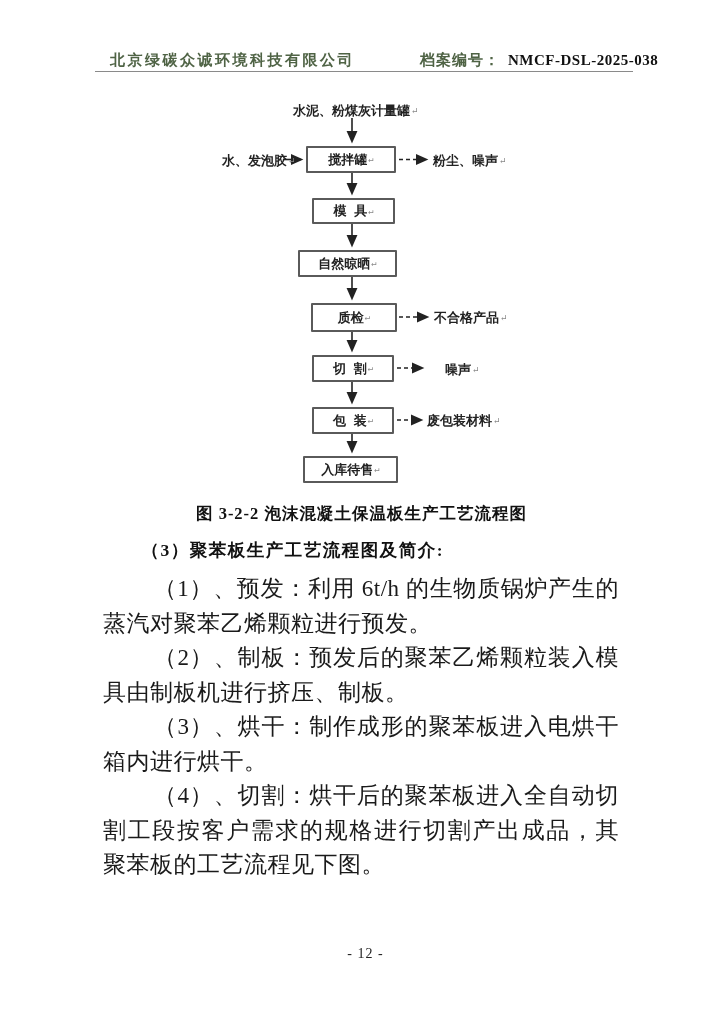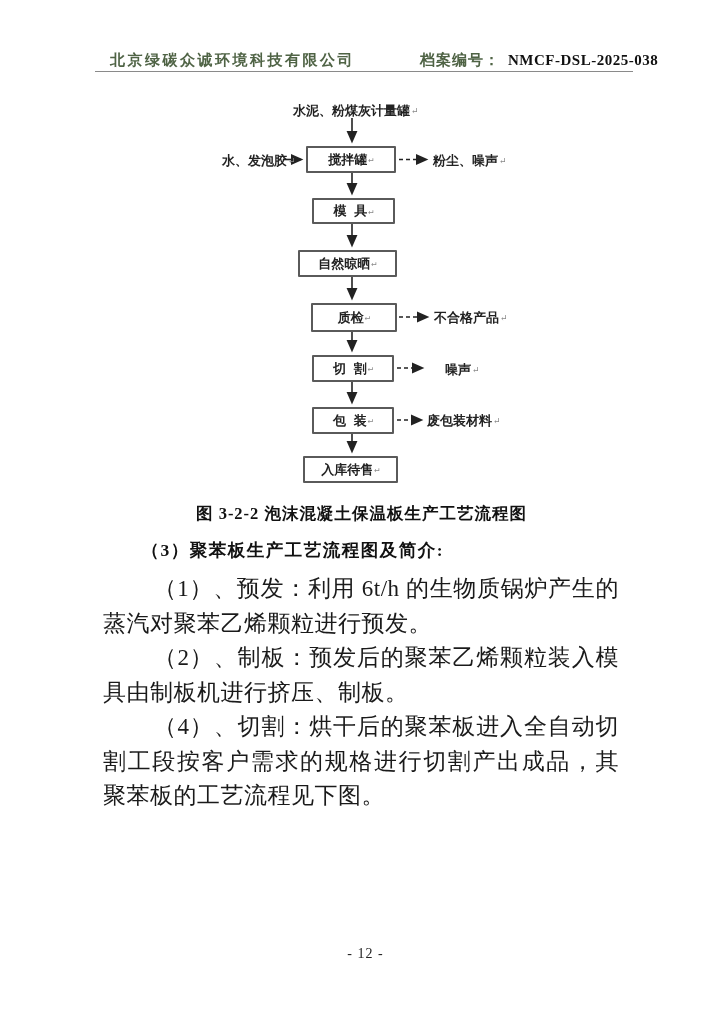--- a/index.html
+++ b/index.html
@@ -151,18 +151,19 @@
     <div class="flow-label" style="left:427px;top:412px;"><span>废包装材料</span><span class="ret">↵</span></div>
   </div>
 
   <div class="caption">图 3-2-2 泡沫混凝土保温板生产工艺流程图</div>
 
   <div class="section-heading">（3）聚苯板生产工艺流程图及简介:</div>
 
   <div class="body-text">
     <p>（1）、预发：利用 6t/h 的生物质锅炉产生的蒸汽对聚苯乙烯颗粒进行预发。</p>
     <p>（2）、制板：预发后的聚苯乙烯颗粒装入模具由制板机进行挤压、制板。</p>
+    <p>（3）、烘干：制作成形的聚苯板进入电烘干箱内进行烘干。</p>
     <p>（4）、切割：烘干后的聚苯板进入全自动切割工段按客户需求的规格进行切割产出成品，其聚苯板的工艺流程见下图。</p>
   </div>
 
   <div class="page-number">- 12 -</div>
 
 </div>
 
 </body></html>

